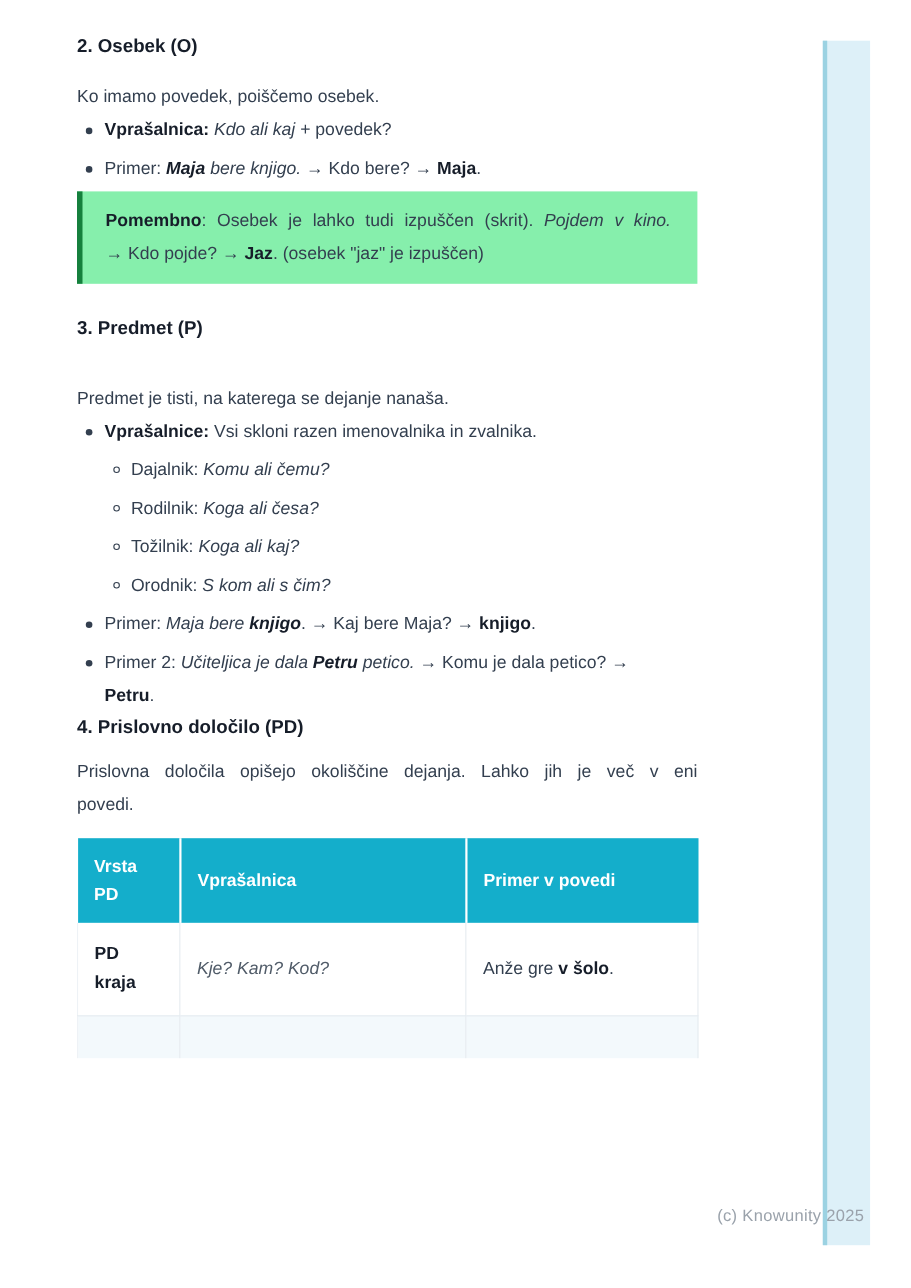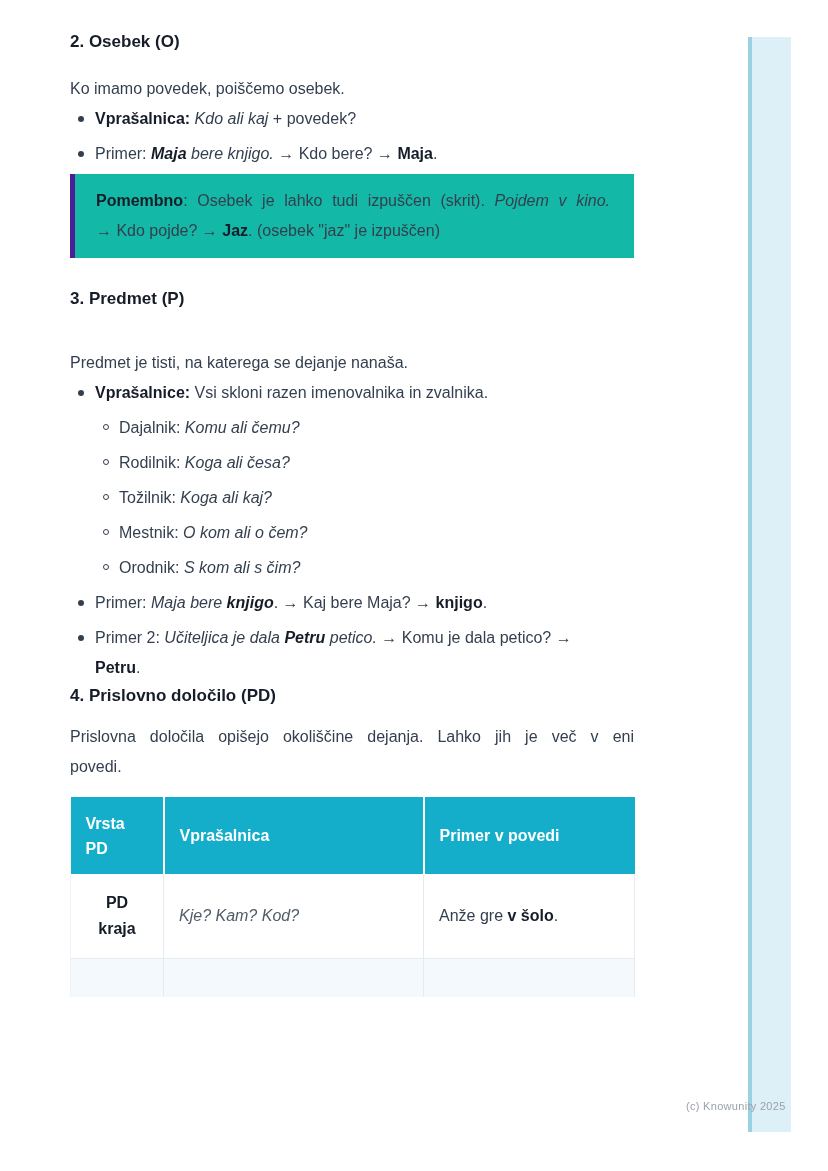--- a/index.html
+++ b/index.html
@@ -44,22 +44,22 @@
   }
   .circle {
     width: 6px; height: 6px; border-radius: 50%;
     background: transparent;
     border: 1.5px solid #333f4f;
     margin: 11px 10px 0 33px;
   }
   .li .txt { flex: 1; }
   .callout {
     margin: 2px 0 28px 0;
-    background: #14b8a6;
-    border-left: 5px solid #4c1d95;
+    background: #86efac;
+    border-left: 5px solid #15803d;
     padding: 12px 24px 12px 21px;
   }
   .jline { text-align: justify; text-align-last: justify; }
   .para-block { margin: 0; }
   #s3-para { margin-bottom: 10px; }
   #s4-para { margin-bottom: 15px; }
   table.pd {
     width: 564px;
     border-collapse: collapse;
     table-layout: fixed;
@@ -90,33 +90,33 @@
   table.pd tr.r1 td {
     height: 84px;
     background: #ffffff;
     border-bottom: 1px solid #e6ebf0;
     line-height: 26px;
   }
   table.pd tr.r2 td {
     height: 39px;
     background: #f3f9fc;
   }
-  .cell-type { font-weight: 700; color: #161d29; text-align: center; }
+  .cell-type { font-weight: 700; color: #161d29; }
   .cell-q { font-style: italic; color: #505b68; }
   .band {
     position: absolute;
     left: 748px; top: 37px;
     width: 43px; height: 1095px;
     background: #ddf0f8;
     border-left: 4px solid #9bd2e2;
   }
   .copyright {
     position: absolute;
-    left: 686px; top: 1098px;
-    font-size: 11px;
+    left: 652px; top: 1098px;
+    font-size: 15px;
     line-height: 16px;
     color: #9aa2ab;
     letter-spacing: 0.3px;
     z-index: 2;
     white-space: nowrap;
   }
 </style>
 </head>
 <body>
 
@@ -153,24 +153,20 @@
       <span class="mark circle"></span>
       <span class="txt"><span>Dajalnik: </span><i>Komu ali čemu?</i></span>
     </div>
     <div class="li">
       <span class="mark circle"></span>
       <span class="txt"><span>Rodilnik: </span><i>Koga ali česa?</i></span>
     </div>
     <div class="li">
       <span class="mark circle"></span>
       <span class="txt"><span>Tožilnik: </span><i>Koga ali kaj?</i></span>
-    </div>
-    <div class="li">
-      <span class="mark circle"></span>
-      <span class="txt"><span>Mestnik: </span><i>O kom ali o čem?</i></span>
     </div>
     <div class="li">
       <span class="mark circle"></span>
       <span class="txt"><span>Orodnik: </span><i>S kom ali s čim?</i></span>
     </div>
     <div class="li">
       <span class="mark dot"></span>
       <span class="txt"><span>Primer: </span><i>Maja bere </i><span class="bi">knjigo</span><span>. → Kaj bere Maja? → </span><b>knjigo</b><span>.</span></span>
     </div>
     <div class="li" style="margin-bottom:0">

